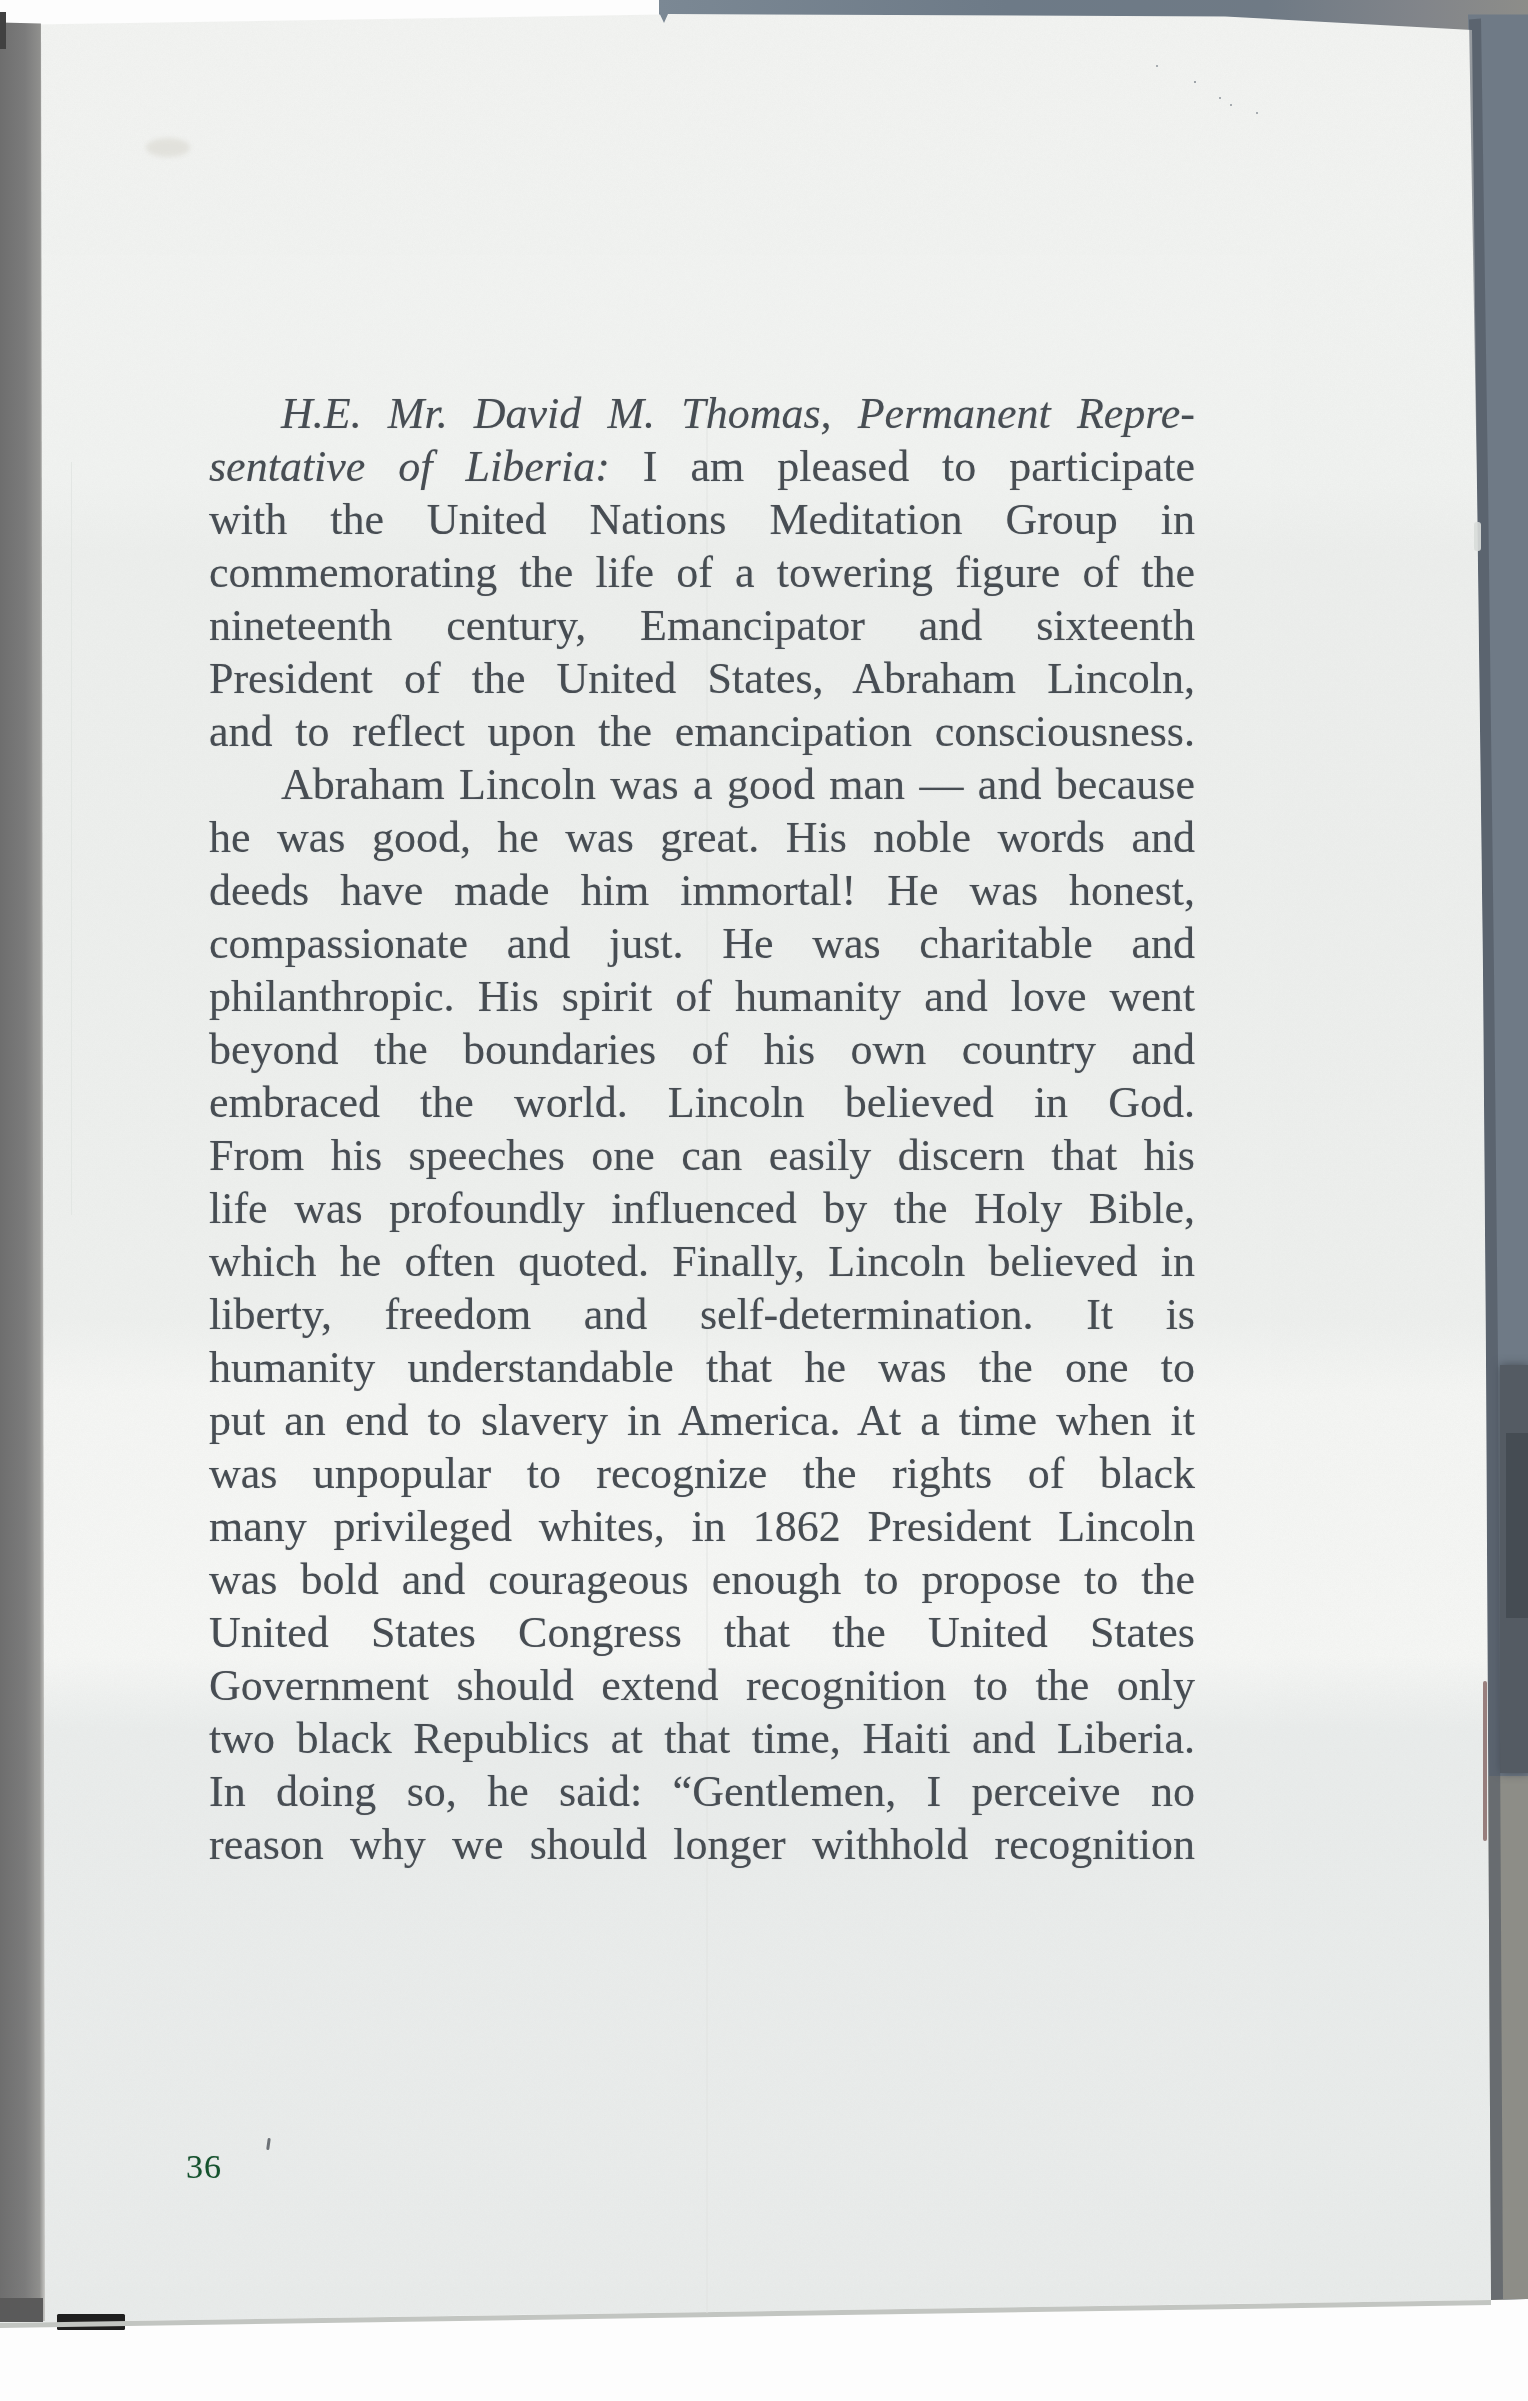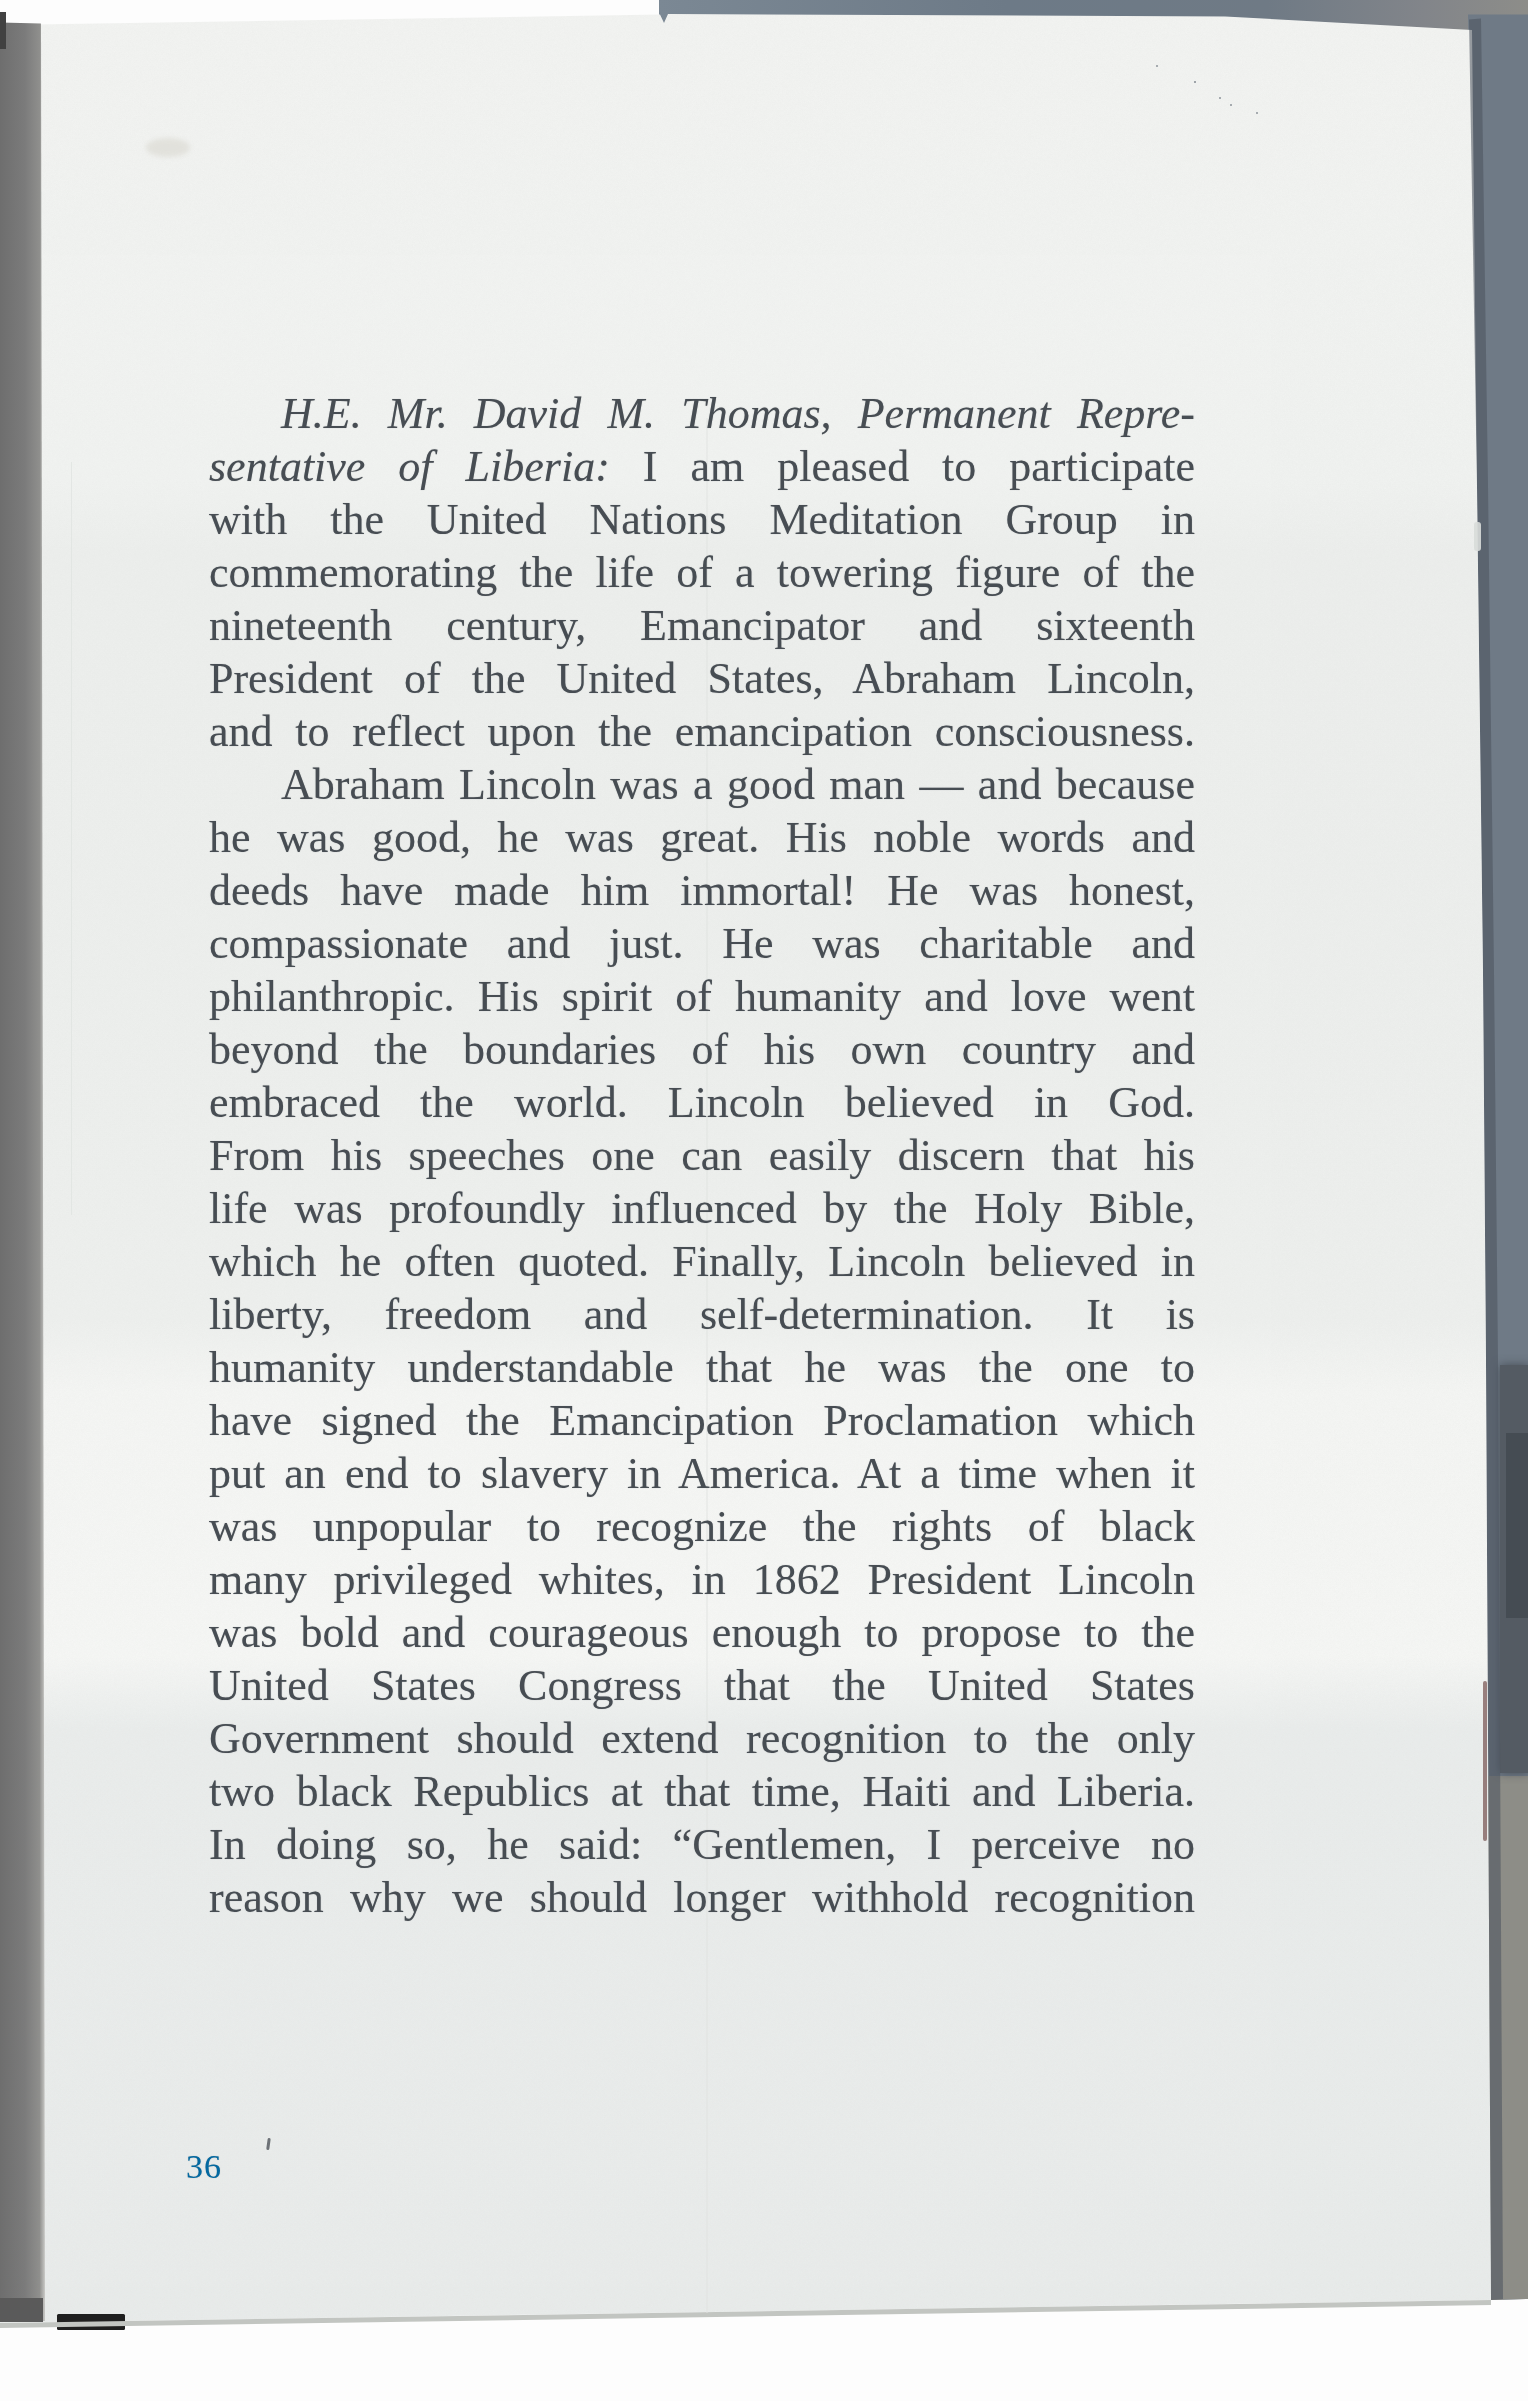--- a/index.html
+++ b/index.html
@@ -76,21 +76,21 @@
     position:absolute;left:209px;top:387px;width:986px;
     font-size:44px;line-height:53px;color:var(--text,#474d53);
     text-shadow:0 0 1px rgba(70,76,82,.38);
     word-spacing:.06em;
   }
   .textblock .line{text-align:justify;text-align-last:justify;white-space:normal;}
   .textblock .para-first{text-indent:72px;}
   .textblock .it{font-style:italic;}
   .pagenum{
     position:absolute;left:186px;top:2148px;
-    font-size:34px;color:#0369a1;letter-spacing:1px;
+    font-size:34px;color:#14532d;letter-spacing:1px;
     text-shadow:0 0 1px rgba(70,76,82,.35);
   }
   .pagenum-tick{position:absolute;left:267px;top:2138px;width:2.9px;height:11.7px;background:#6d7277;transform:rotate(8deg);border-radius:1.5px;}
 </style>
 </head>
 <body>
 
 <div id="canvas">
 
   <div class="topband"></div>
@@ -140,21 +140,20 @@
       <div class="line"><span>deeds have made him immortal! He was honest,</span></div>
       <div class="line"><span>compassionate and just. He was charitable and</span></div>
       <div class="line"><span>philanthropic. His spirit of humanity and love went</span></div>
       <div class="line"><span>beyond the boundaries of his own country and</span></div>
       <div class="line"><span>embraced the world. Lincoln believed in God.</span></div>
       <div class="line"><span>From his speeches one can easily discern that his</span></div>
       <div class="line"><span>life was profoundly influenced by the Holy Bible,</span></div>
       <div class="line"><span>which he often quoted. Finally, Lincoln believed in</span></div>
       <div class="line"><span>liberty, freedom and self-determination. It is</span></div>
       <div class="line"><span>humanity understandable that he was the one to</span></div>
-      <div class="line"><span>have signed the Emancipation Proclamation which</span></div>
       <div class="line"><span>put an end to slavery in America. At a time when it</span></div>
       <div class="line"><span>was unpopular to recognize the rights of black</span></div>
       <div class="line"><span>many privileged whites, in 1862 President Lincoln</span></div>
       <div class="line"><span>was bold and courageous enough to propose to the</span></div>
       <div class="line"><span>United States Congress that the United States</span></div>
       <div class="line"><span>Government should extend recognition to the only</span></div>
       <div class="line"><span>two black Republics at that time, Haiti and Liberia.</span></div>
       <div class="line"><span>In doing so, he said: “Gentlemen, I perceive no</span></div>
       <div class="line"><span>reason why we should longer withhold recognition</span></div>
     </div>

